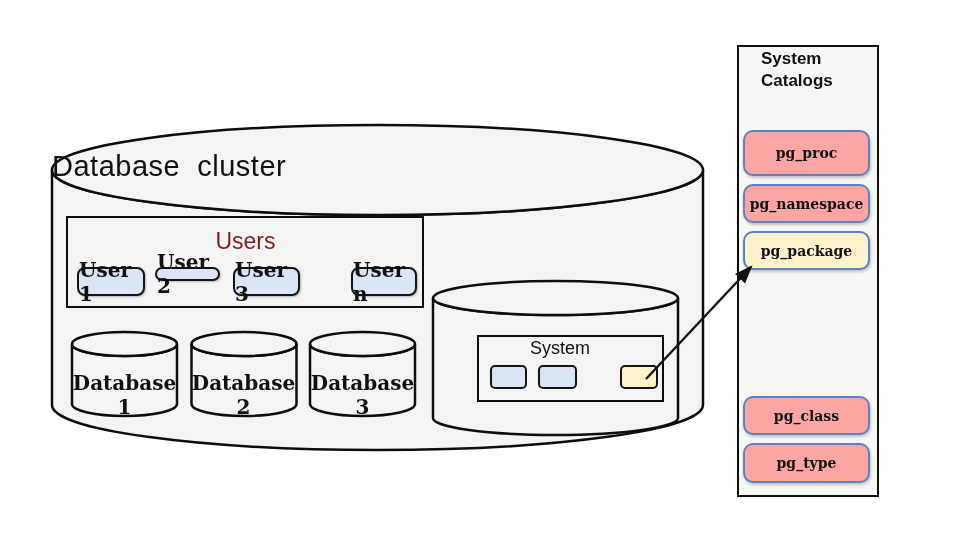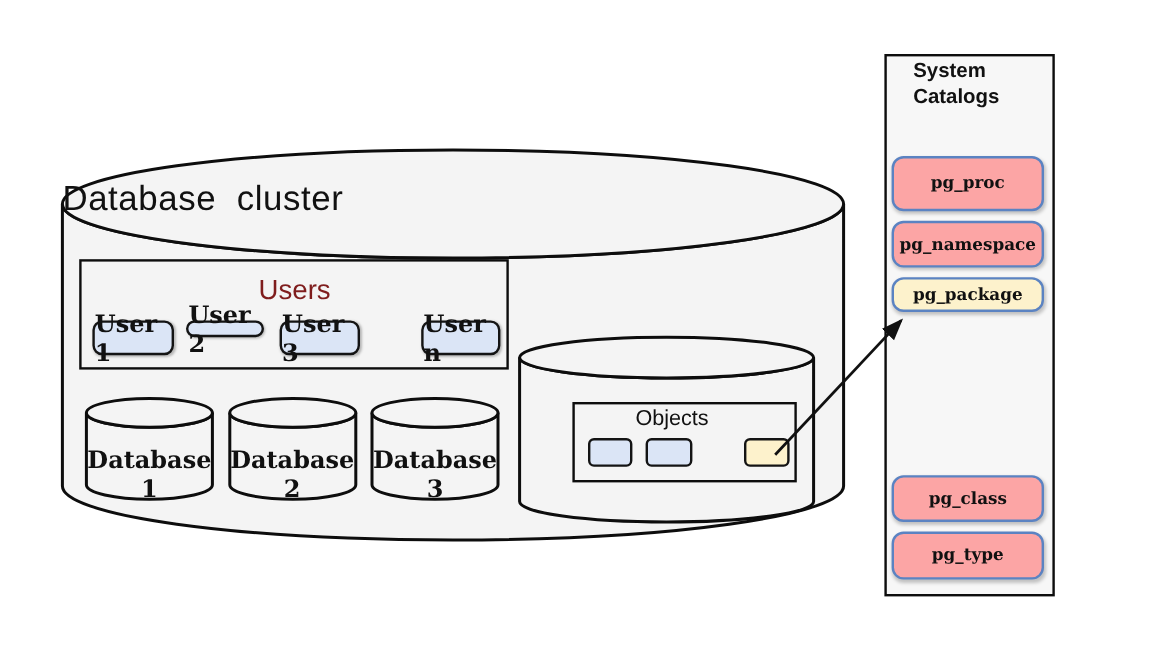--- a/index.html
+++ b/index.html
@@ -128,32 +128,32 @@
   <div class="abs chip" style="left:77px;top:267px;width:68px;height:29px;">User 1</div>
   <div class="abs chip" style="left:155px;top:267px;width:65px;height:14px;">User 2</div>
   <div class="abs chip" style="left:233px;top:267px;width:67px;height:29px;">User 3</div>
   <div class="abs chip" style="left:351px;top:267px;width:66px;height:29px;">User n</div>
 
   <div class="abs db-label" style="left:72px;top:371px;">Database 1</div>
   <div class="abs db-label" style="left:191px;top:371px;">Database 2</div>
   <div class="abs db-label" style="left:310px;top:371px;">Database 3</div>
 
   <div class="abs objects-box"></div>
-  <div class="abs objects-title">Objects</div>
+  <div class="abs objects-title">System</div>
 
   <div class="abs chip small" style="left:490px;top:365px;width:37px;height:24px;"></div>
   <div class="abs chip small" style="left:538px;top:365px;width:39px;height:24px;"></div>
   <div class="abs chip small yellow" style="left:620px;top:365px;width:38px;height:24px;"></div>
 
   <div class="abs catalog-panel"></div>
   <div class="abs catalog-title">System Catalogs</div>
 
   <div class="cat-btn" style="top:130px;height:46px;">pg_proc</div>
   <div class="cat-btn" style="top:184px;height:39px;">pg_namespace</div>
-  <div class="cat-btn yellow" style="top:231px;height:29px;">pg_package</div>
+  <div class="cat-btn yellow" style="top:231px;height:39px;">pg_package</div>
   <div class="cat-btn" style="top:396px;height:39px;">pg_class</div>
   <div class="cat-btn" style="top:443px;height:40px;">pg_type</div>
 
   <svg class="layer top" viewBox="0 0 960 540">
     <defs>
       <marker id="ah" markerWidth="12" markerHeight="8" refX="7" refY="3" orient="auto" markerUnits="strokeWidth">
         <path d="M0 0 L8 3 L0 6 Z" fill="#111"></path>
       </marker>
     </defs>
     <line x1="646" y1="379" x2="751" y2="267" stroke="#111" stroke-width="2.3" marker-end="url(#ah)"></line>

